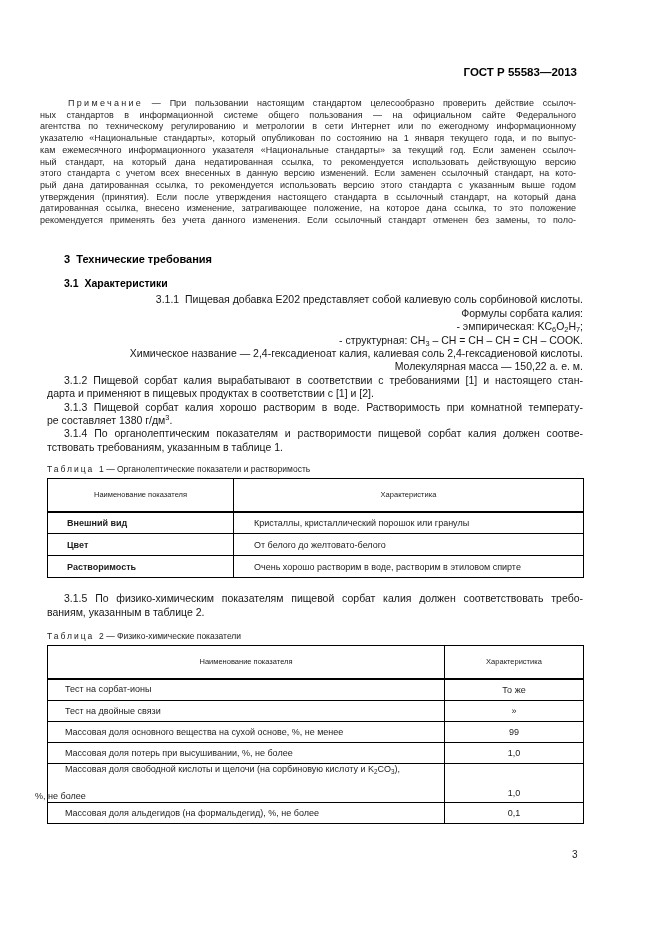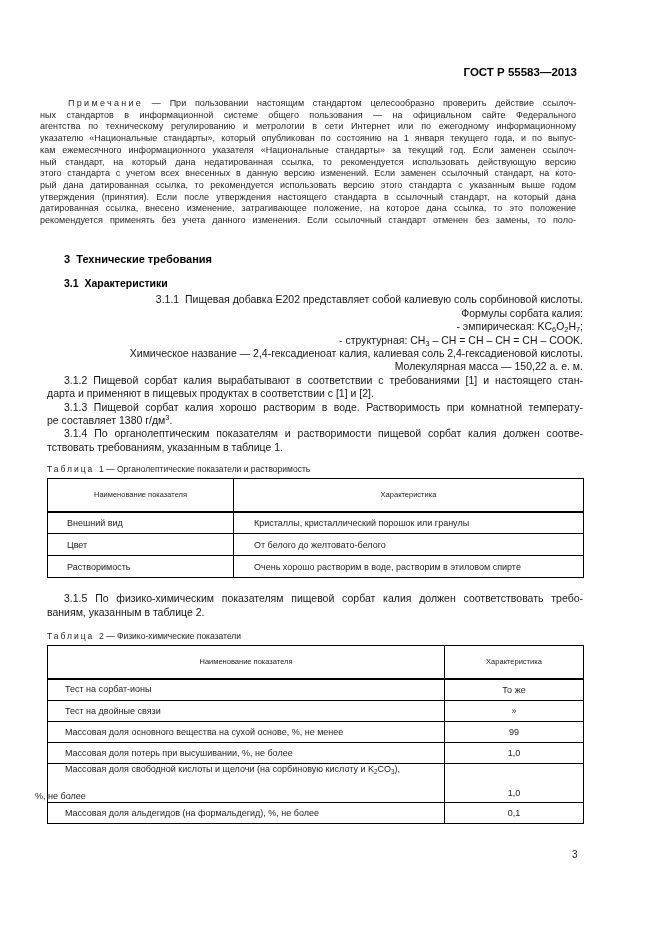--- a/index.html
+++ b/index.html
@@ -19,21 +19,21 @@
   sub { font-size: 70%; vertical-align: -2px; line-height: 0; }
   sup { font-size: 70%; vertical-align: 4px; line-height: 0; }
   .caption { left: 47px; font-size: 8.5px; line-height: 11px; color: #222; white-space: pre; }
   .caption .cap-label { letter-spacing: 2px; }
   table.doc { position: absolute; left: 47px; width: 536px; border-collapse: collapse; table-layout: fixed; color: #1c1c1c; }
   table.doc td, table.doc th { border: 1px solid #000; padding: 0; font-weight: normal; }
   table.doc th { font-size: 7.5px; text-align: center; vertical-align: middle; }
   table.doc tr.head th { border-bottom: 2.5px solid #000; }
   table.doc td { font-size: 9px; vertical-align: middle; }
   #t1 { top: 478px; }
-  #t1 td.c1 { padding-left: 19px; }
+  #t1 td.c1 { padding-left: 19px; font-weight: bold; }
   #t1 td.c2 { padding-left: 20px; margin-top: 30px; }
   #t2 { top: 645px; }
   #t2 td.c1 { padding-left: 2px; text-indent: 15px; line-height: 11px; }
   #t2 td.c2 { text-align: center; }
   #t2 td.bottom { vertical-align: bottom; padding-bottom: 4px; }
   .p315 { left: 47px; top: 592.3px; width: 536px; font-size: 10.5px; line-height: 13.4px; color: #161616; }
   .p315 .ind { padding-left: 17px; }
   .page-num { left: 572px; top: 849px; font-size: 10px; line-height: 12px; color: #222; }
 </style>
 </head>

